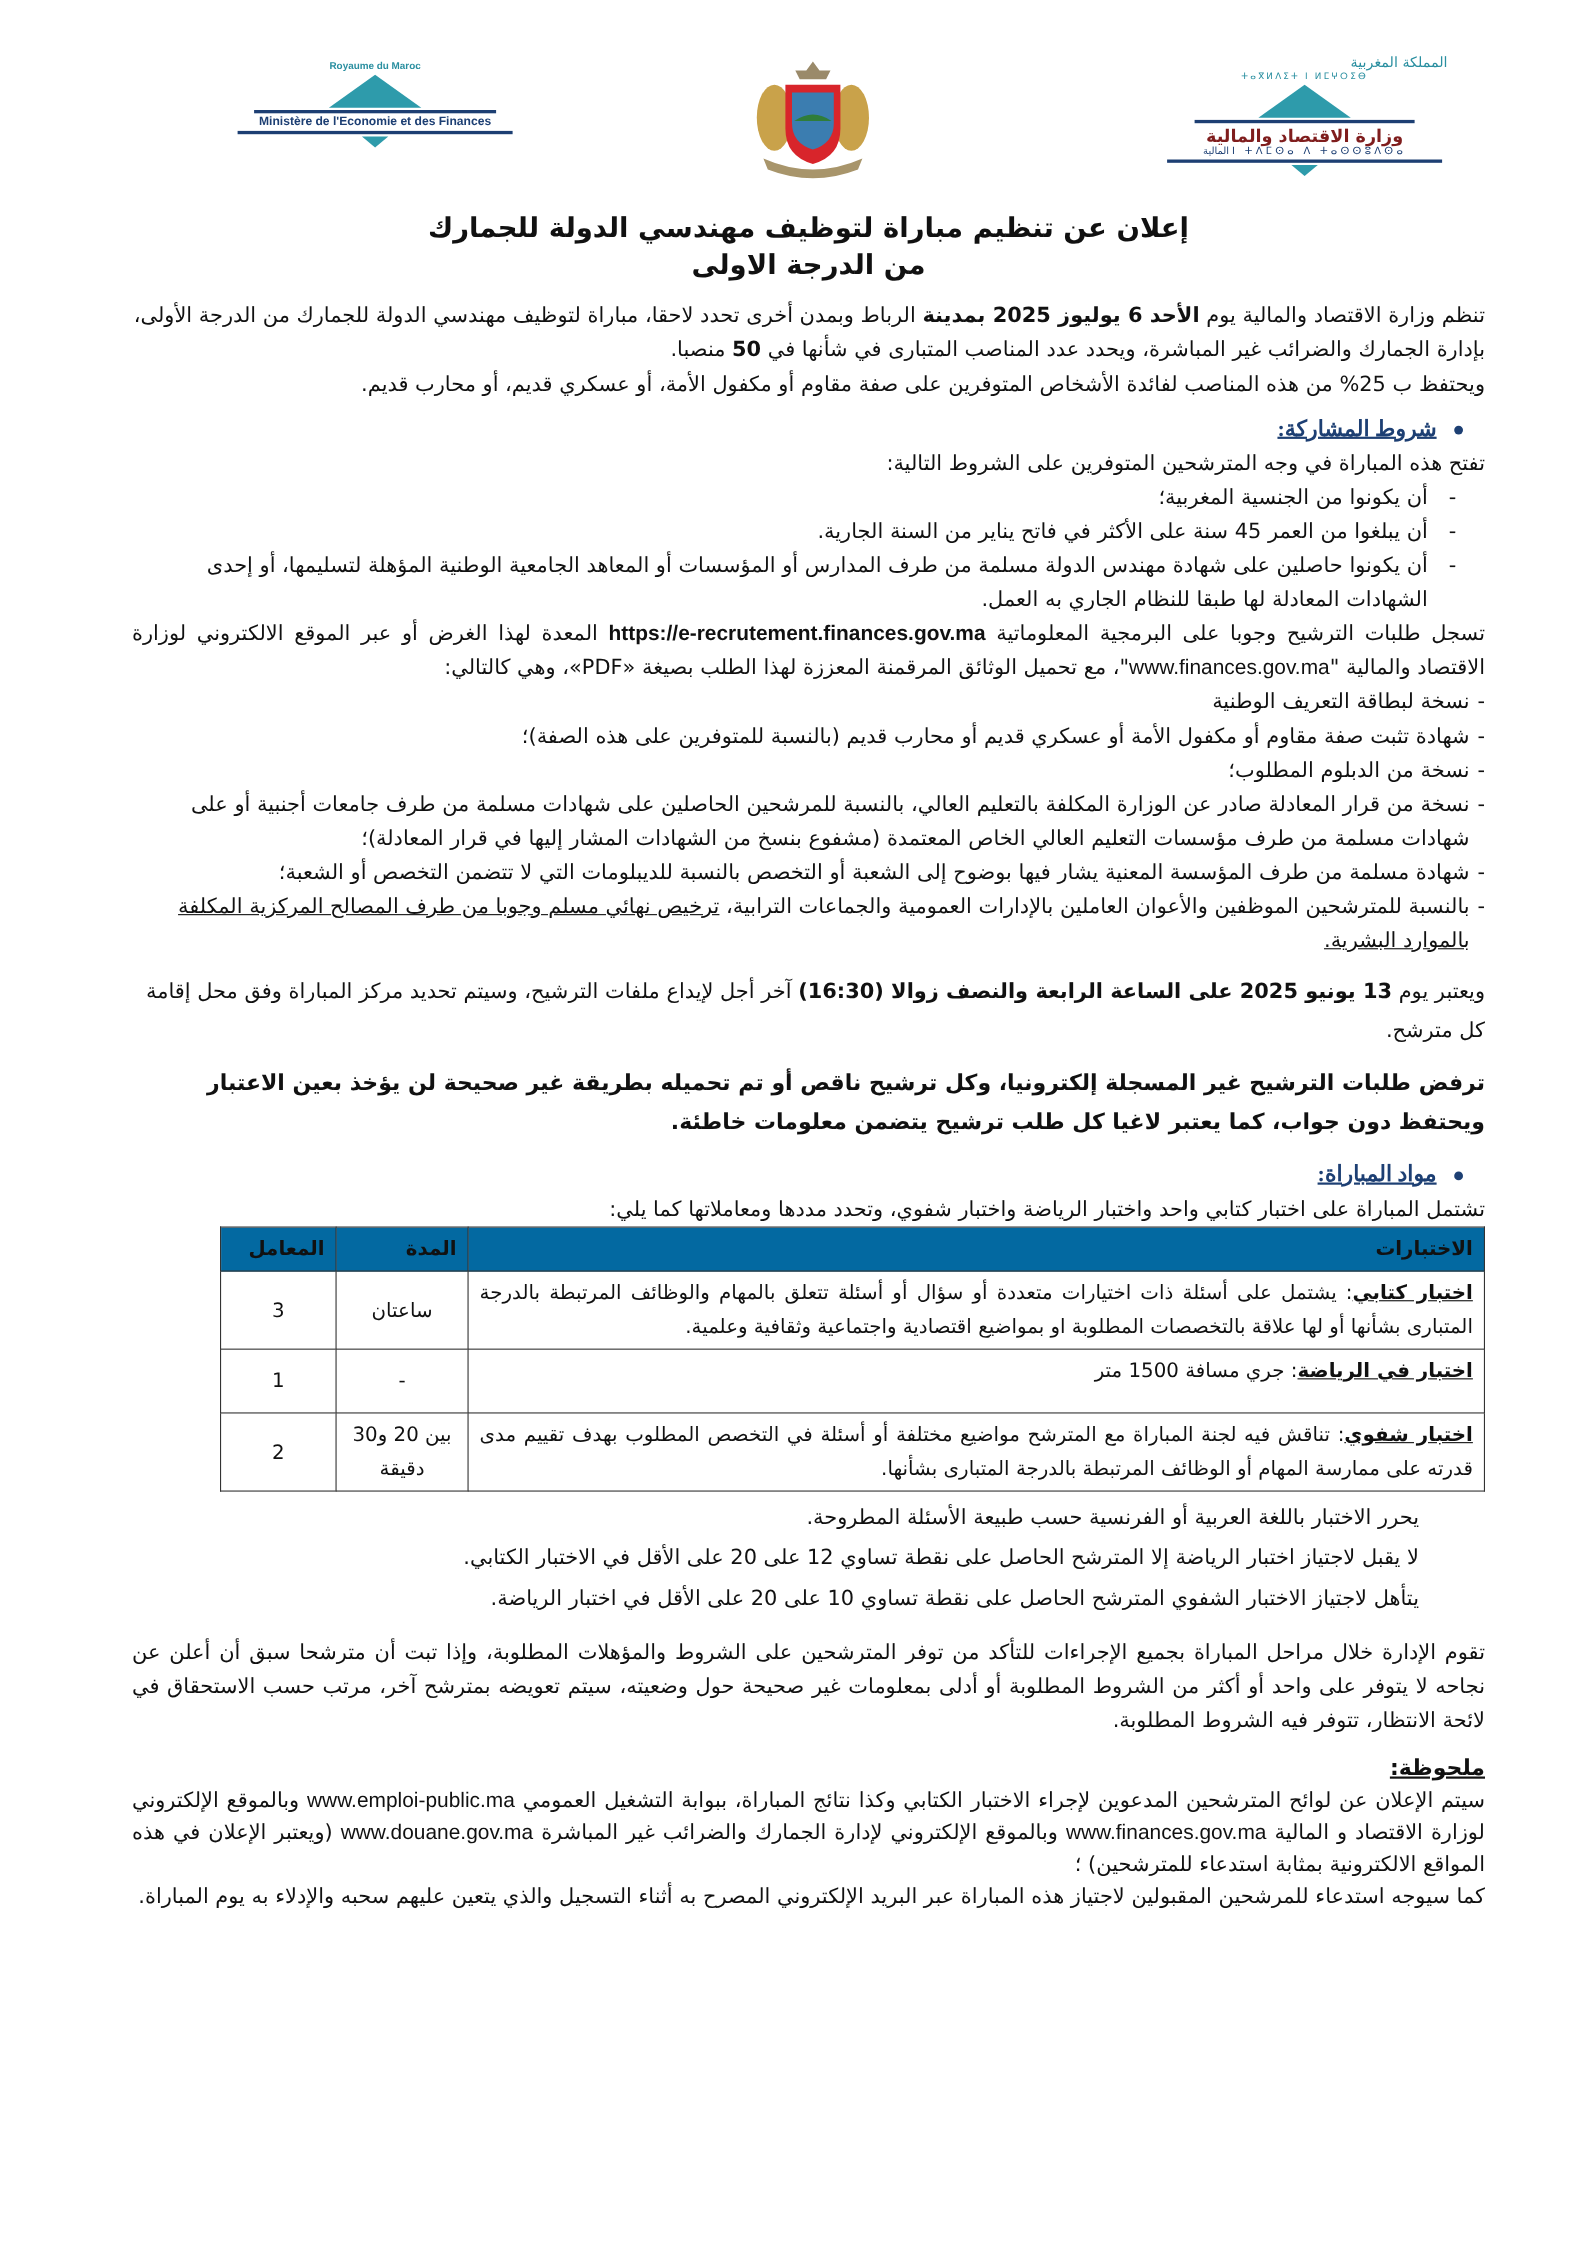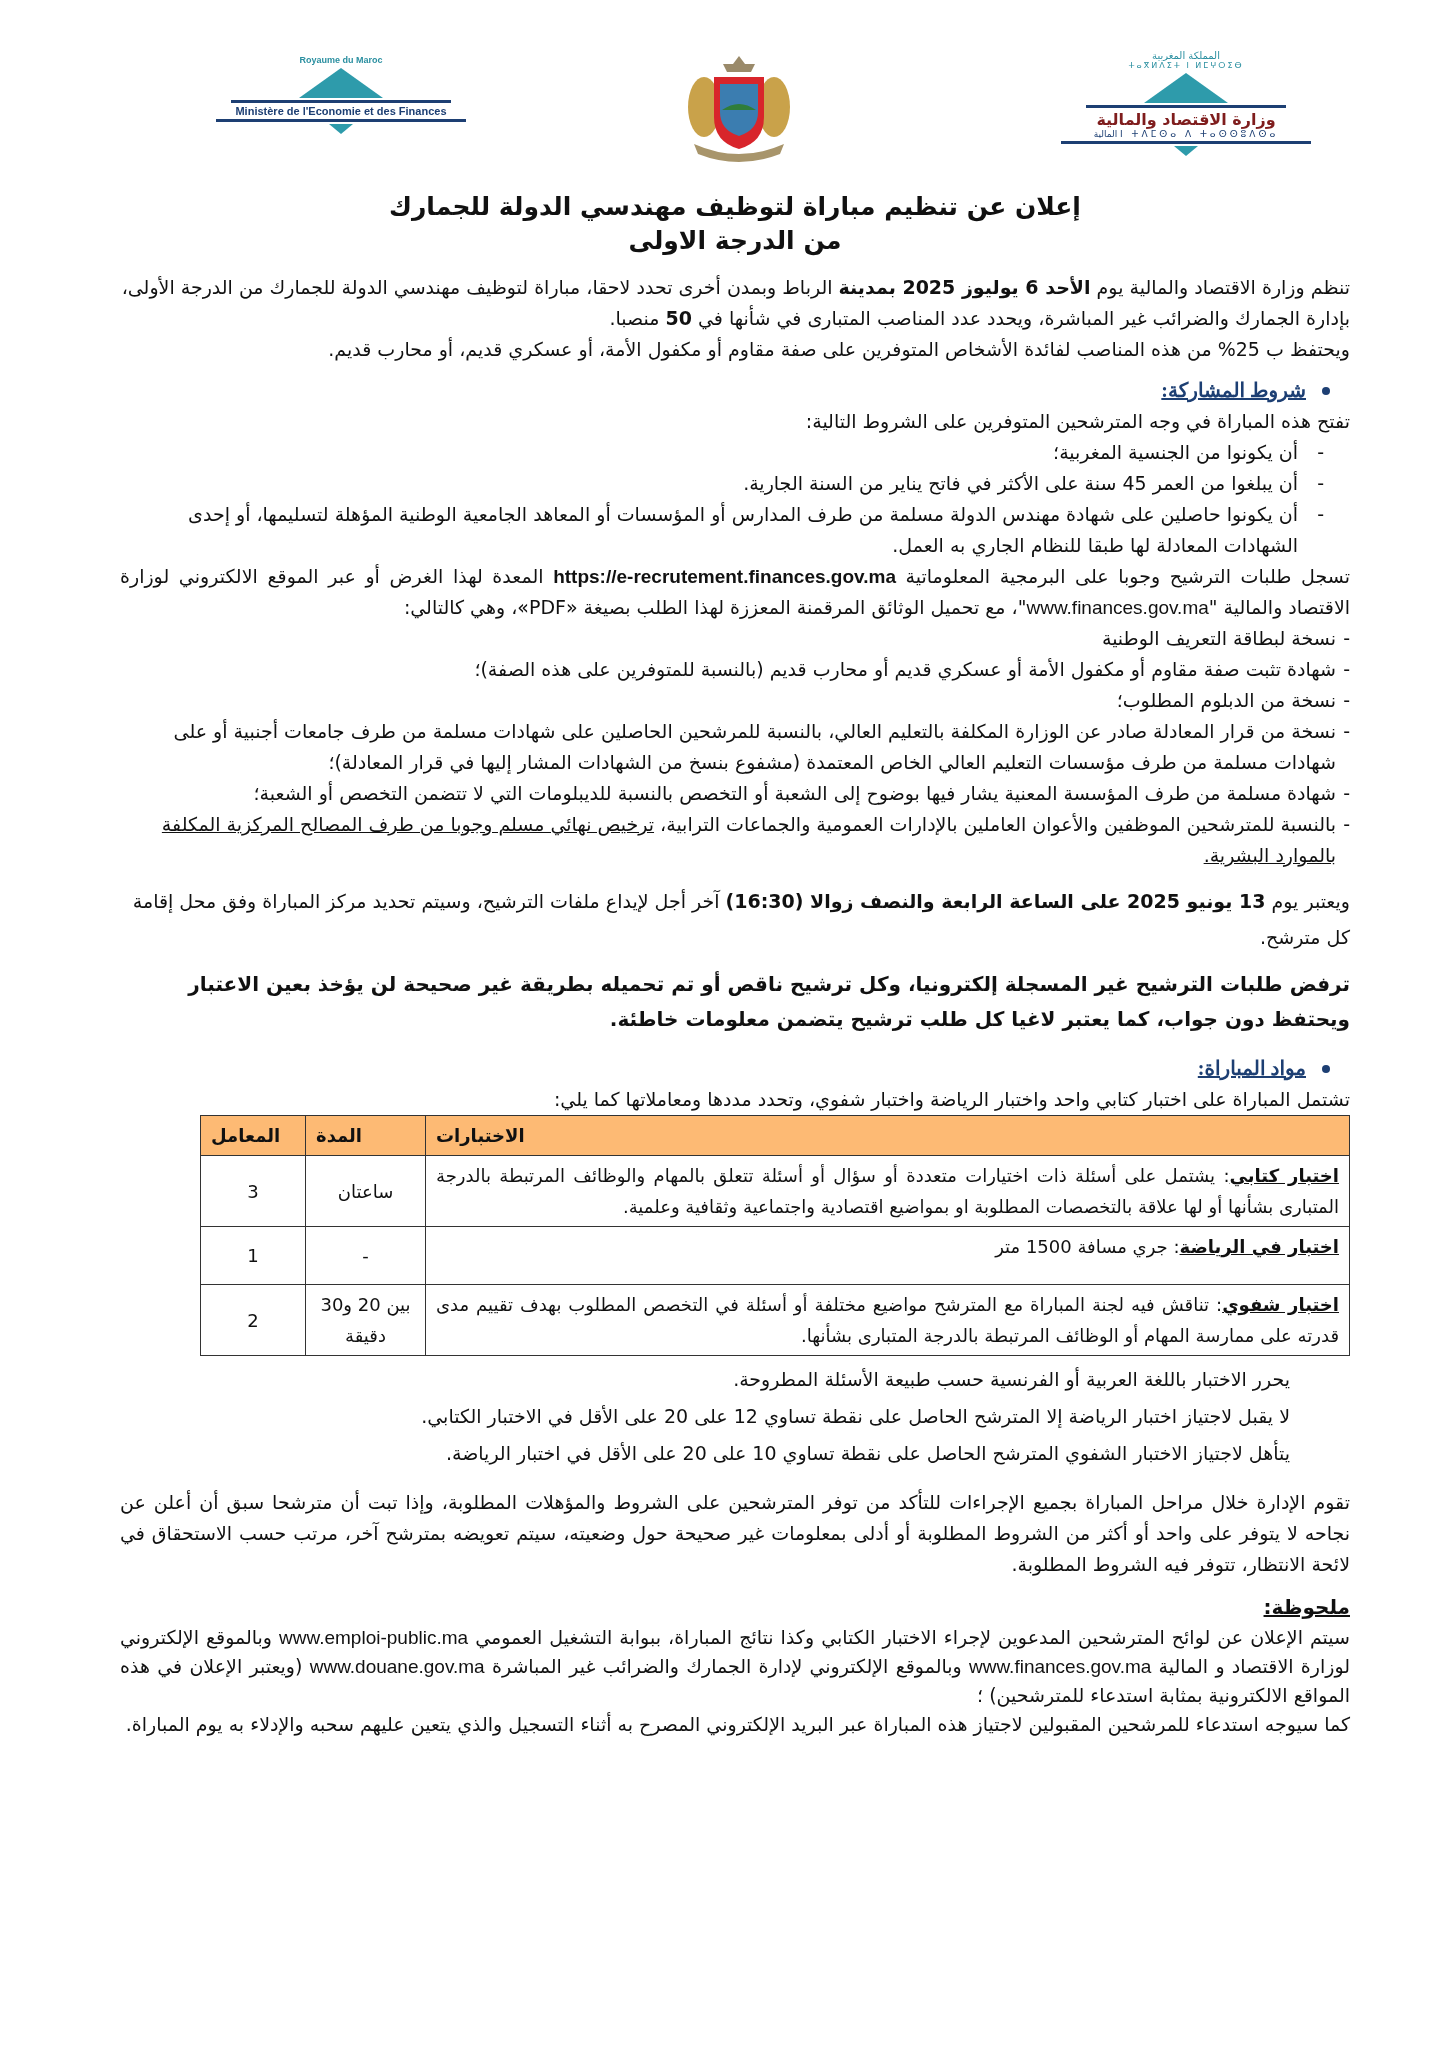--- a/index.html
+++ b/index.html
@@ -7,21 +7,21 @@
   body {
     width: 1448px; height: 2048px; position: relative; overflow: hidden;
     font-family: "DejaVu Sans", "Liberation Sans", sans-serif;
     color: #111111;
   }
   .header { position: absolute; top: 0; left: 16px; width: 1448px; height: 175px; }
   .logo-left { position: absolute; left: 190px; top: 55px; width: 270px; height: 100px; text-align: center; }
   .logo-left .small { font-size: 9px; font-weight: bold; color: #2a8fa0; font-family: "Liberation Sans", sans-serif; }
   .logo-left .name { font-size: 11px; font-weight: bold; color: #1d3f73; font-family: "Liberation Sans", sans-serif; margin-top: 2px; }
   .logo-right { position: absolute; left: 1040px; top: 50px; width: 260px; height: 115px; text-align: center; }
-  .logo-right .small { font-size: 10px; color: #2a8fa0; }
+  .logo-right .small { font-size: 13px; color: #2a8fa0; text-align: right; }
   .logo-right .tif { font-size: 8px; color: #2a8fa0; letter-spacing: 2px; font-family: "DejaVu Sans", sans-serif; }
   .logo-right .name { font-size: 16px; font-weight: bold; color: #7f1d1d; }
   .logo-right .tif2 { font-size: 9px; color: #1d3f73; letter-spacing: 3px; font-family: "DejaVu Sans", sans-serif; }
   .roof { width: 0; height: 0; margin: 3px auto 0; border-left: 42px solid transparent; border-right: 42px solid transparent; border-bottom: 30px solid #2e9bab; position: relative; }
   .bar { height: 3px; background: #1d3f73; margin: 2px auto; }
   .vee { width: 0; height: 0; margin: 0 auto; border-left: 12px solid transparent; border-right: 12px solid transparent; border-top: 10px solid #2e9bab; }
   .crest { position: absolute; left: 668px; top: 52px; width: 110px; height: 112px; }
 
   .doc { position: absolute; left: 120px; top: 190px; width: 1230px; direction: rtl; text-align: right; font-size: 19px; line-height: 31px; }
   .title { text-align: center; font-weight: bold; font-size: 25px; line-height: 34px; margin-bottom: 14px; }
@@ -36,21 +36,21 @@
   ul.dash li::before { content: "-"; position: absolute; right: 8px; }
   ul.dash2 { list-style: none; }
   ul.dash2 li { position: relative; padding-right: 14px; }
   ul.dash2 li::before { content: "-"; position: absolute; right: 0; }
   .u { text-decoration: underline; }
   .latin { direction: ltr; unicode-bidi: embed; font-family: "Liberation Sans", sans-serif; }
   .bold-para { font-weight: bold; font-size: 20px; line-height: 35px; }
 
   table.exams { border-collapse: collapse; width: 1150px; margin-right: 0; margin-left: 80px; direction: rtl; font-size: 18px; line-height: 31px; }
   table.exams th, table.exams td { border: 1.5px solid #333; padding: 4px 10px; vertical-align: middle; }
-  table.exams th { background: #fdba74; font-weight: bold; text-align: left; }
+  table.exams th { background: #0369a1; font-weight: bold; text-align: right; }
   table.exams td.c { text-align: center; }
   table.exams td.desc { text-align: justify; }
   .rules p { margin-right: 60px; margin-bottom: 6px; }
   .note-title { font-weight: bold; text-decoration: underline; font-size: 20px; }
 </style>
 </head>
 <body>
 
 <div class="header">
   <div class="logo-left">

